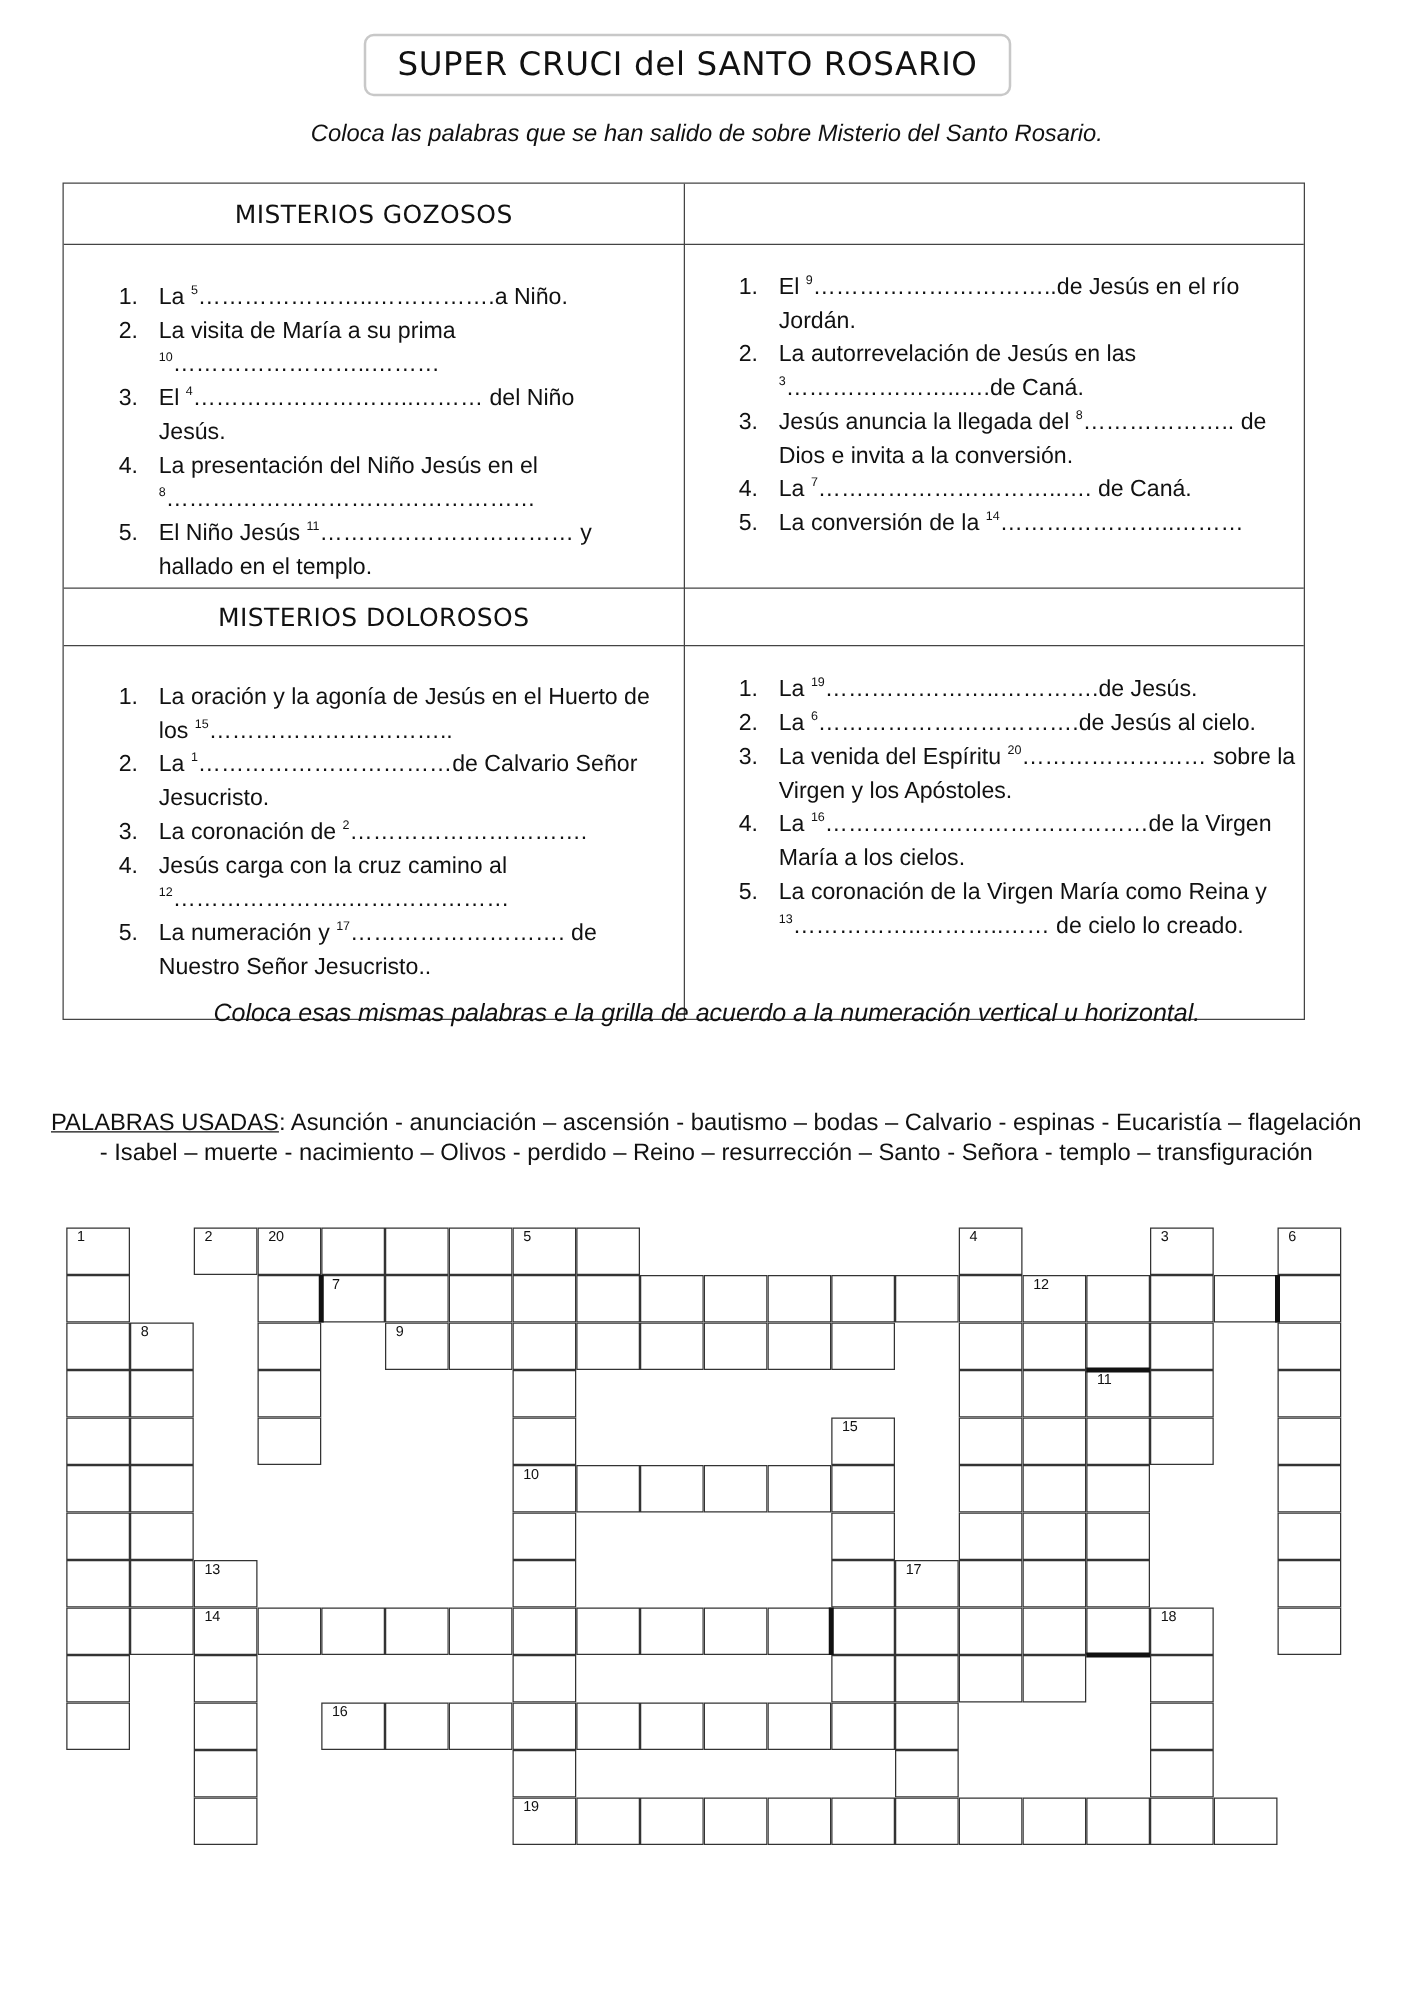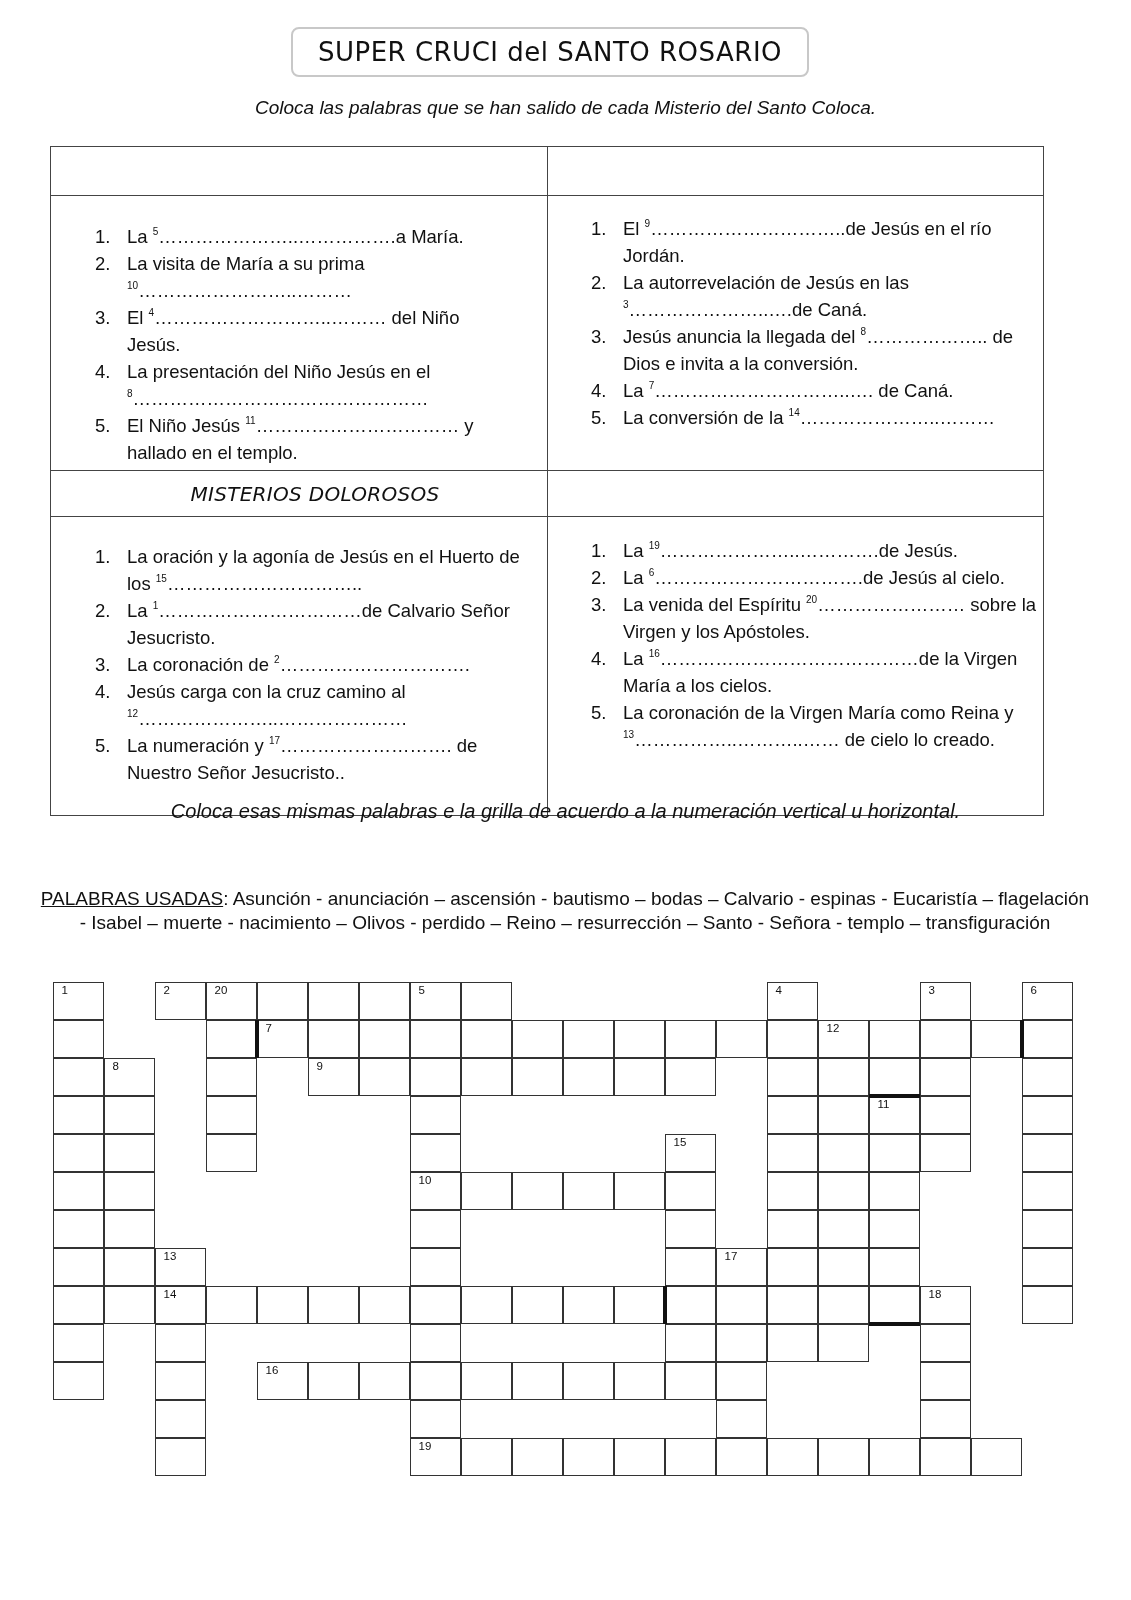--- a/index.html
+++ b/index.html
@@ -19,32 +19,33 @@
   .grid{position:absolute;left:53px;top:982px;}
   .sq{position:absolute;width:51px;height:38px;border:1px solid #333;box-sizing:border-box;margin-left:-0.5px;margin-top:-0.5px;background:#fff;}
   .sq .n{position:absolute;left:8px;top:1px;font-size:11.5px;}
   .bar-v{position:absolute;width:4px;height:38px;background:#111;}
   .bar-h{position:absolute;width:51px;height:4px;background:#111;}
 </style>
 </head>
 <body>
 
 <div class="title-box">SUPER CRUCI del SANTO ROSARIO</div>
-<div class="instr" style="top:97px;">Coloca las palabras que se han salido de cada Misterio del Santo Coloca.</div>
+<div class="instr" style="top:97px;">Coloca las palabras que se han salido de sobre Misterio del Santo Rosario.</div>
 
 <div class="table">
   <div class="vline"></div>
   <div class="hline" style="top:48px;"></div>
   <div class="hline" style="top:323px;"></div>
   <div class="hline" style="top:369px;"></div>
 
-  <div class="head" style="left:16px;width:496px;top:335px;font-style:italic;">MISTERIOS DOLOROSOS</div>
+  <div class="head" style="left:0;width:496px;top:12px;">MISTERIOS GOZOSOS</div>
+  <div class="head" style="left:0;width:496px;top:335px;">MISTERIOS DOLOROSOS</div>
 
   <ol class="list" style="left:44px;top:76px;width:410px;">
-      <li><span class="num">1.</span><span>La </span><sup>5</sup><span>…………………..…………….a  María.</span></li>
+      <li><span class="num">1.</span><span>La </span><sup>5</sup><span>…………………..…………….a  Niño.</span></li>
       <li><span class="num">2.</span><span>La visita de María a su prima </span><sup>10</sup><span>……………………..………</span></li>
       <li><span class="num">3.</span><span>El </span><sup>4</sup><span>………………………..……… del Niño Jesús.</span></li>
       <li><span class="num">4.</span><span>La presentación del Niño Jesús en el </span><sup>8</sup><span>…………………………………………</span></li>
       <li><span class="num">5.</span><span>El Niño Jesús </span><sup>11</sup><span>…………………………… y hallado en el templo.</span></li>
     </ol>
   <ol class="list" style="left:540px;top:68px;width:450px;">
       <li><span class="num">1.</span><span>El </span><sup>9</sup><span>…………………………..de Jesús en el río Jordán.</span></li>
       <li><span class="num">2.</span><span>La autorrevelación de Jesús en las </span><sup>3</sup><span>…………………..….de Caná.</span></li>
       <li><span class="num">3.</span><span>Jesús anuncia la llegada del </span><sup>8</sup><span>……………….. de Dios e invita a la conversión.</span></li>
       <li><span class="num">4.</span><span>La </span><sup>7</sup><span>…………………………..…. de Caná.</span></li>

